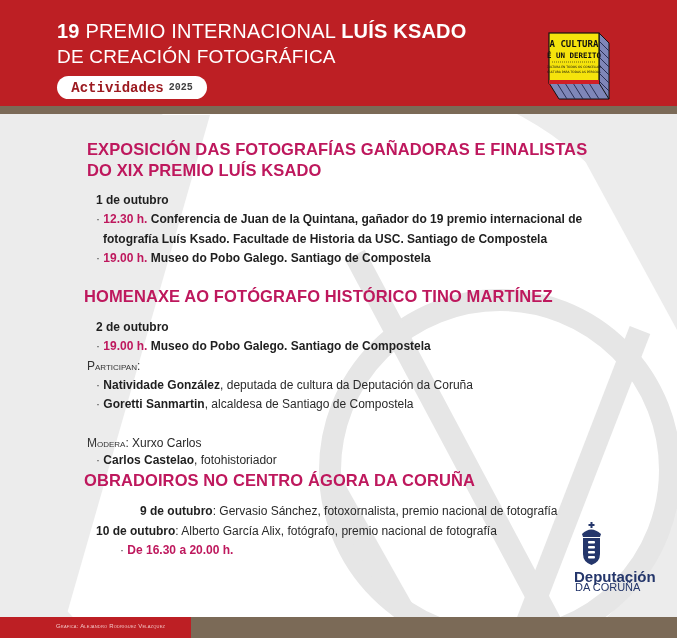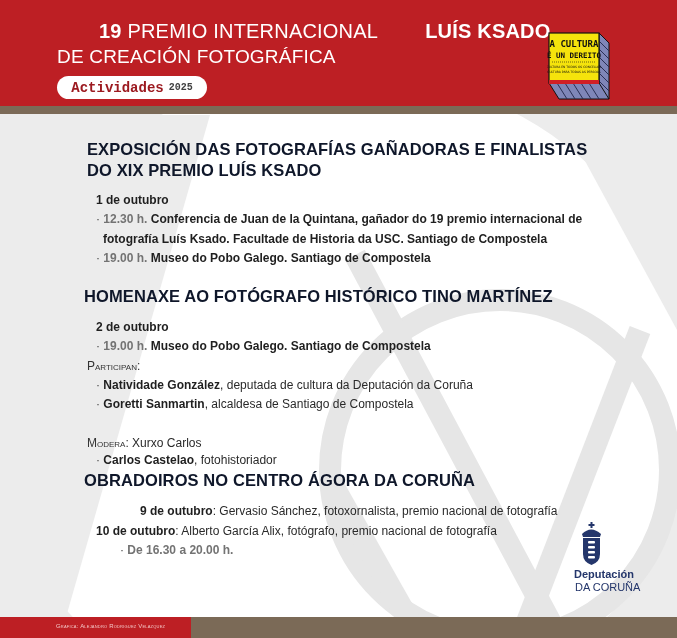--- a/index.html
+++ b/index.html
@@ -19,56 +19,56 @@
       background: #bd1f24; z-index: 2;
     }
     .header-strip {
       position: absolute; left: 0; top: 106px; width: 677px; height: 8px;
       background: #7b6a57; z-index: 2;
     }
     .title-line1 {
       position: absolute; left: 57px; top: 20px;
       color: #ffffff; font-size: 20px; letter-spacing: 0.2px; white-space: nowrap;
     }
-    .title-line1 b { font-weight: bold; margin-left: 42px; }
+    .title-line1 b { font-weight: bold; }
     .title-line2 {
       position: absolute; left: 57px; top: 46px;
       color: #ffffff; font-size: 19px; letter-spacing: 0.2px; white-space: nowrap;
     }
     .pill {
       position: absolute; left: 57px; top: 76px; height: 23px; width: 150px;
       background: #ffffff; border-radius: 12px;
       display: flex; align-items: center; justify-content: center; gap: 5px;
       font-family: Liberation Mono, monospace;
     }
     .pill .word { color: #9c1a20; font-weight: bold; font-size: 14px; }
     .pill .year { color: #404040; font-weight: bold; font-size: 10px; }
 
     .culture-logo {
       position: absolute; left: 547px; top: 31px; width: 72px; height: 70px;
     }
 
     
     .content { position: absolute; left: 0; top: 0; width: 677px; height: 638px; z-index: 3; }
     .section-title {
-      position: absolute; color: #0f172a; font-weight: bold;
+      position: absolute; color: #be185d; font-weight: bold;
       font-size: 16.5px; line-height: 22px; white-space: nowrap; letter-spacing: 0.1px;
     }
     .line {
       position: absolute; font-size: 12px; line-height: 16px; white-space: nowrap; color: #1f1f1f;
     }
     .bold { font-weight: bold; }
-    .red { color: #737373; font-weight: bold; }
+    .red { color: #be185d; font-weight: bold; }
     .light { font-weight: normal; color: #2a2a2a; }
     .smallcaps { font-variant: small-caps; color: #333; }
     .bullet { color: #444; }
 
     .dep-logo { position: absolute; left: 578px; top: 522px; width: 70px; height: 72px; }
     .dep-name1 {
-      position: absolute; left: 574px; top: 568px; color: #24366b; font-weight: bold; font-size: 11px; white-space: nowrap;
+      position: absolute; left: 574px; top: 568px; color: #24366b; font-weight: bold; font-size: 15px; white-space: nowrap;
     }
     .dep-name2 {
       position: absolute; left: 575px; top: 581px; color: #24366b; font-size: 11px; white-space: nowrap;
     }
 
     
     .footer-red {
       position: absolute; left: 0; top: 617px; width: 191px; height: 21px; background: #bd1f24; z-index: 2;
     }
     .footer-brown {

